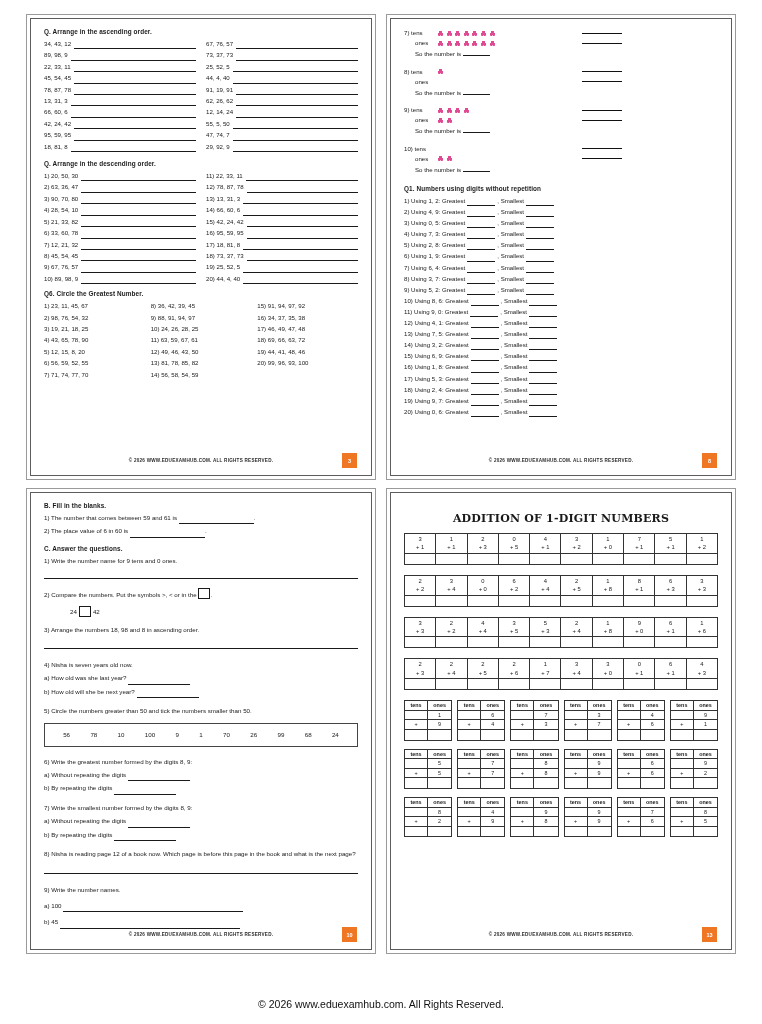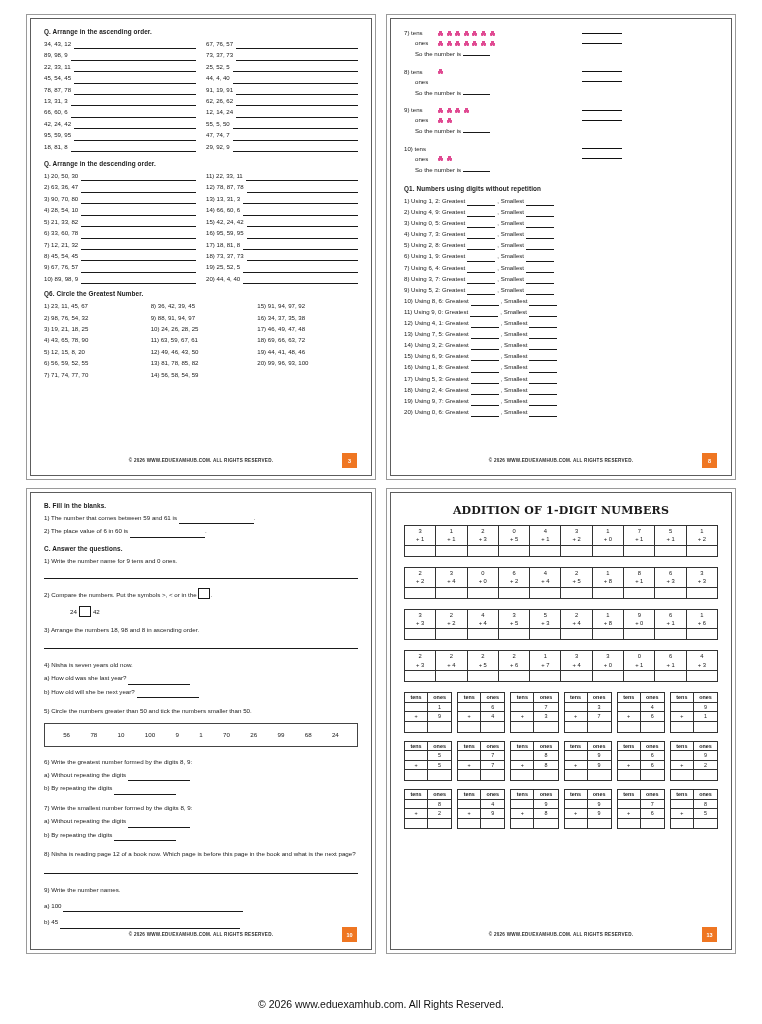--- a/index.html
+++ b/index.html
@@ -209,21 +209,21 @@
   .spacer6{ height:6px; }
   .spacer3{ height:3px; }
 
   
   .add-title{
     text-align:center;
     font-family:"DejaVu Serif", serif;
     font-weight:bold;
     font-size:11px;
     letter-spacing:.2px;
-    margin:2px 0 8px 0;
+    margin:10px 0 8px 0;
   }
   .add-strip{
     display:grid;
     grid-template-columns:repeat(10,1fr);
     border:1px solid #333;
     border-right:none;
     margin-bottom:10px;
   }
   .add-cell{
     border-right:1px solid #333;

